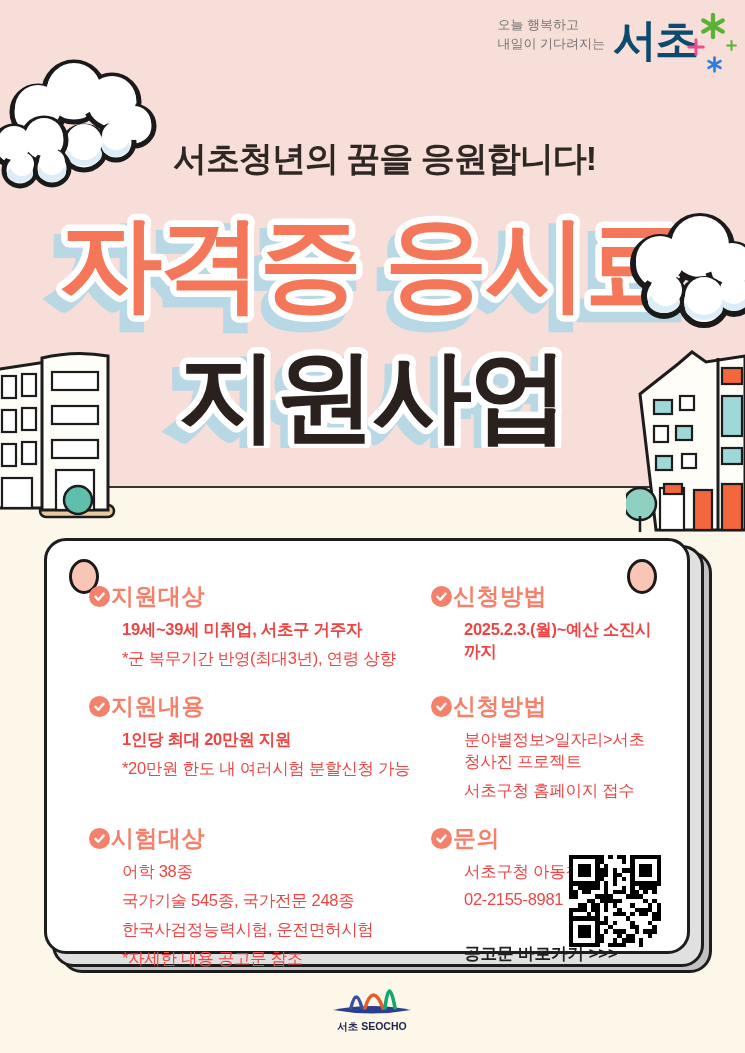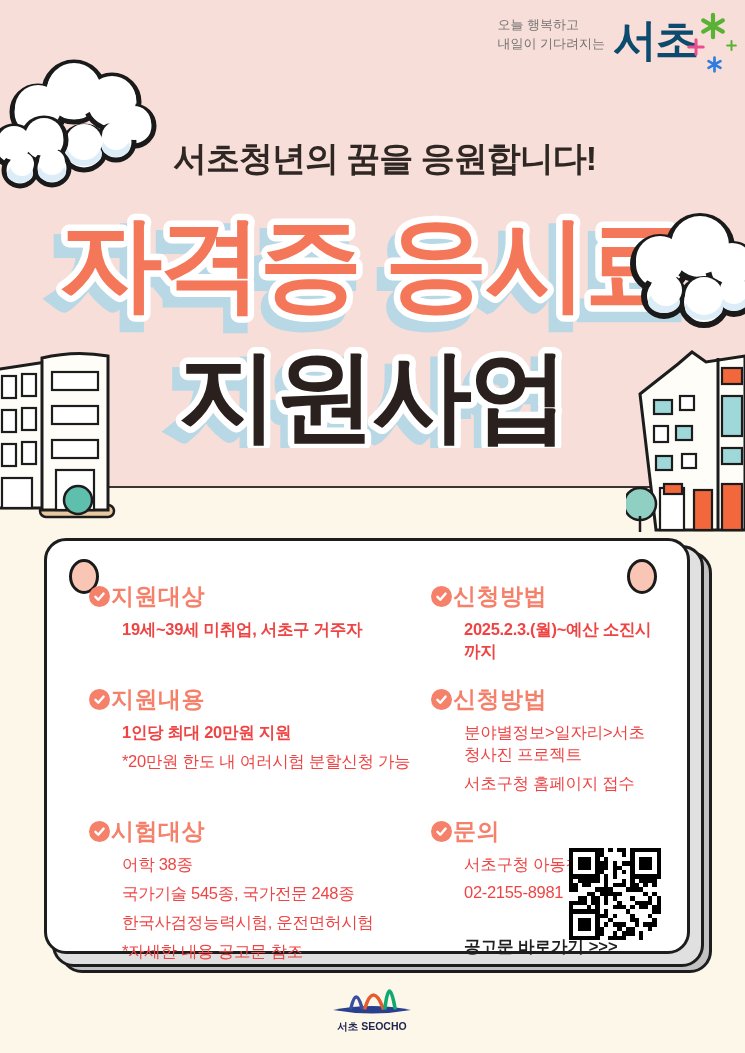--- a/index.html
+++ b/index.html
@@ -222,20 +222,21 @@
     <div class="section">
       <div class="heading">
         <span class="check">
           <svg width="13" height="13" viewBox="0 0 16 16">
               <path d="M3 8.5 L6.5 12 L13 4.5" stroke="#fff" stroke-width="3" fill="none" stroke-linecap="round" stroke-linejoin="round"></path>
             </svg>
         </span>
         <span class="heading-text">지원대상</span>
       </div>
       <div class="line b">19세~39세 미취업, 서초구 거주자</div>
+      <div class="line">*군 복무기간 반영(최대3년), 연령 상향</div>
     </div>
 
     <div class="section">
       <div class="heading">
         <span class="check">
           <svg width="13" height="13" viewBox="0 0 16 16">
               <path d="M3 8.5 L6.5 12 L13 4.5" stroke="#fff" stroke-width="3" fill="none" stroke-linecap="round" stroke-linejoin="round"></path>
             </svg>
         </span>
         <span class="heading-text">신청방법</span>

